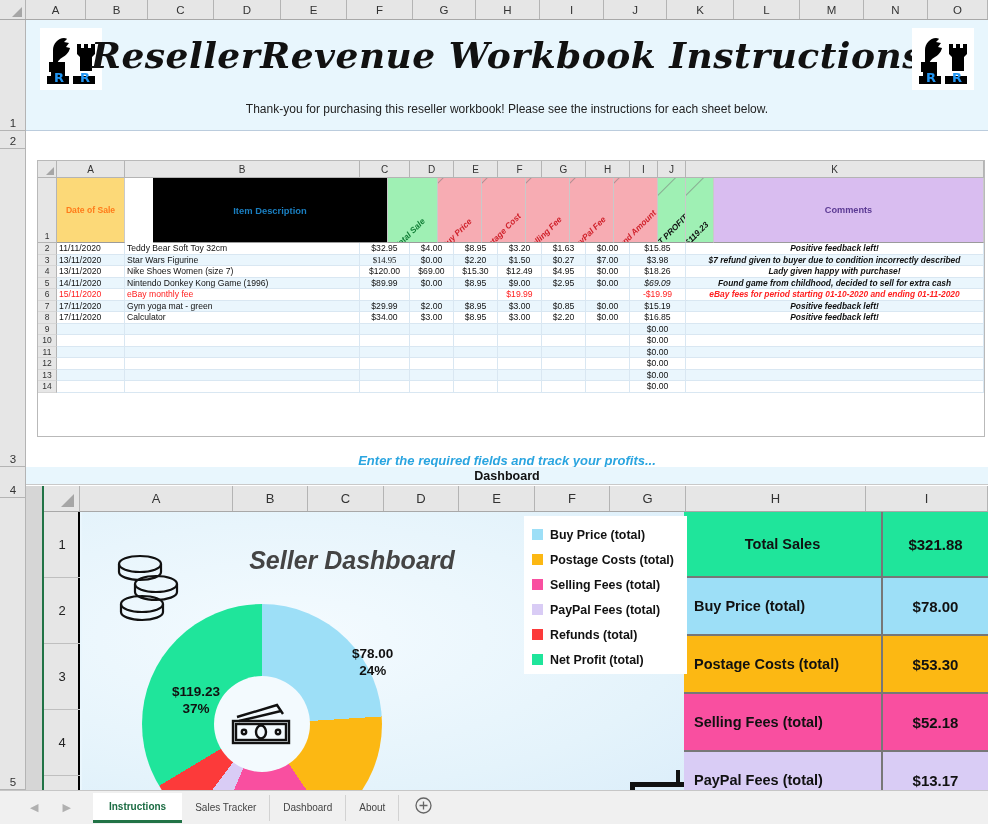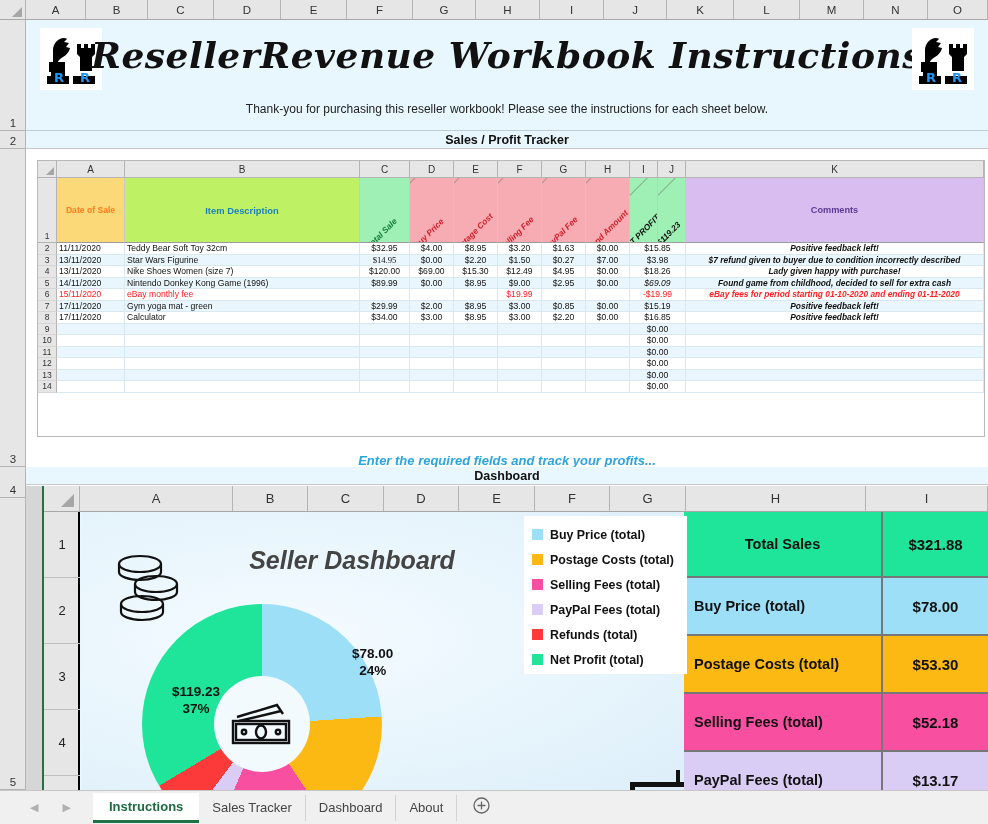--- a/index.html
+++ b/index.html
@@ -127,22 +127,22 @@
   }
   .hdr-cell {
     border-right:1px solid #c9c9c9; border-bottom:1px solid #9b9b9b;
     position:relative; overflow:hidden;
   }
   .hdr-date {
     background:#fcd978; display:flex; align-items:center; justify-content:center;
     text-align:center; color:#ff7b19; font-weight:bold; font-size:8.6px; line-height:1.25;
   }
   .hdr-item {
-    background:#bef264; display:flex; align-items:center; justify-content:center;
-    color:#1a7fc1; font-weight:bold; font-size:9.4px;
+    background:#000000; display:flex; align-items:center; justify-content:center;
+    color:#1a7fc1; font-weight:bold; font-size:9.4px;margin-left:28px;
   }
   .hdr-comments {
     background:#d9bdf0; display:flex; align-items:center; justify-content:center;
     color:#5c3b94; font-weight:bold; font-size:9.2px;
   }
   .hdr-diag { position:relative; }
   .hdr-diag .slash {
     position:absolute; left:-40%; top:-20%; width:190%; height:160%;
     border-left:1px solid rgba(120,120,120,.55);
     transform:rotate(45deg); transform-origin:center;
@@ -260,21 +260,21 @@
   
   .tabbar {
     position:absolute; left:0; bottom:0; width:988px; height:34px;
     background:#f0f0f0; border-top:1px solid #c6c6c6;
     display:flex; align-items:center;
   }
   .nav-arrows { display:flex; align-items:center; padding:0 10px 0 18px; }
   .nav-arrows span { color:#b0b0b0; font-size:11px; padding:0 12px; }
   .tab {
     height:26px; display:flex; align-items:center; padding:0 13px;
-    font-size:13px; color:#444; border-right:1px solid #d2d2d2;
+    font-size:10px; color:#444; border-right:1px solid #d2d2d2;
   }
   .tab.active {
     background:#fff; color:#1b6b42; font-weight:bold;
     border-bottom:3px solid #217346; border-right:none;
     height:30px; padding:0 16px;
   }
   .addsheet { margin-left:16px; color:#666; font-size:16px; }
 </style>
 </head>
 <body>
@@ -342,21 +342,20 @@
           <text x="11" y="50" fill="#2196f3" font-family="DejaVu Sans" font-size="13" font-weight="bold">R</text>
           <g fill="#000">
             <path d="M30 44h22v8H30z"></path>
             <path d="M34 12h4v4h3v-4h4v4h3v-4h4v10l-3 3v14h-12V25l-3-3z"></path>
           </g>
           <text x="37" y="50" fill="#2196f3" font-family="DejaVu Sans" font-size="13" font-weight="bold">R</text>
         </svg>
       </div>
     </div>
 
-    <div class="section-bar" id="bar-sales">Sales / Profit Tracker</div>
 
     <div class="inner-sheet">
       <div class="inner-colhdr">
         <div class="corner2"></div>
         <div class="ch2" style="flex:0 0 68px">A</div>
         <div class="ch2" style="flex:0 0 235px">B</div>
         <div class="ch2" style="flex:0 0 50px">C</div>
         <div class="ch2" style="flex:0 0 44px">D</div>
         <div class="ch2" style="flex:0 0 44px">E</div>
         <div class="ch2" style="flex:0 0 44px">F</div>

